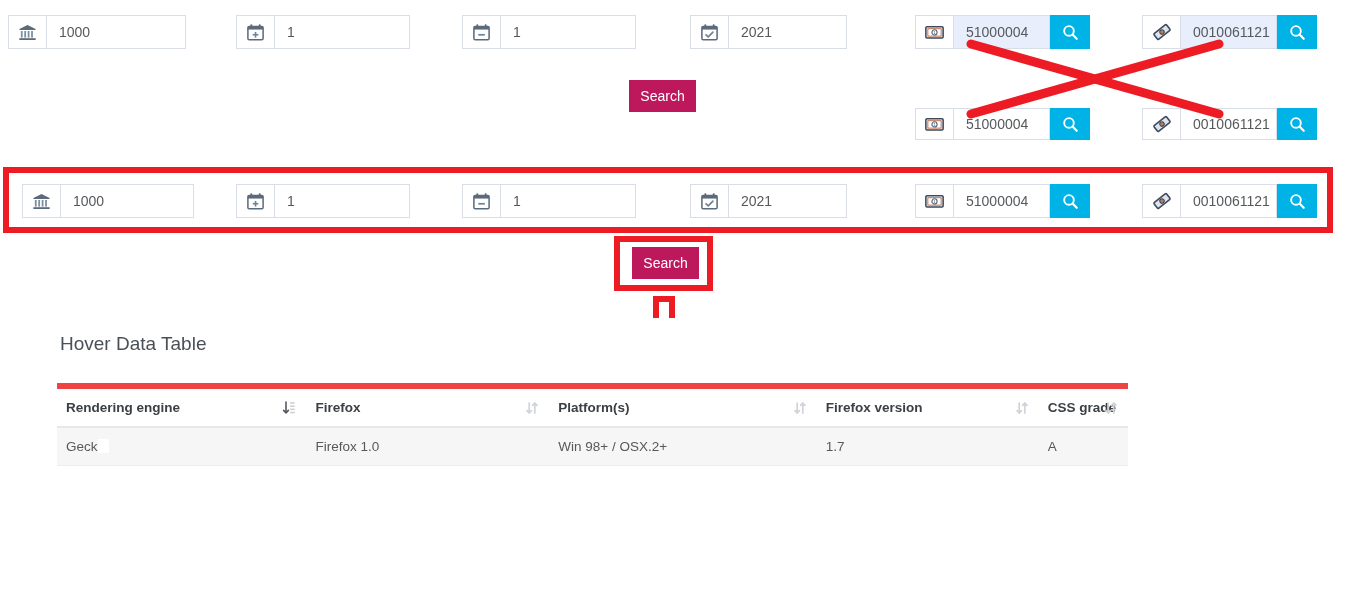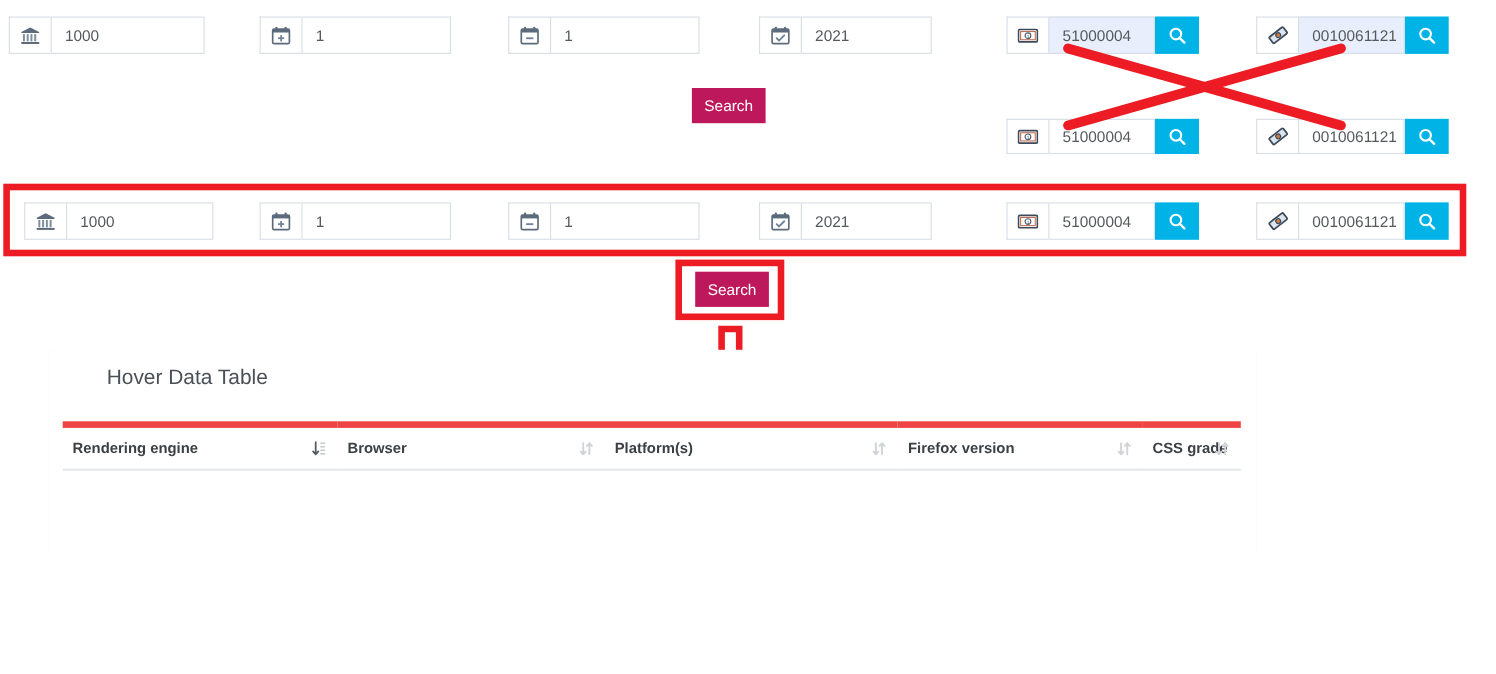--- a/index.html
+++ b/index.html
@@ -123,21 +123,20 @@
     height: 181px;
     background: #e9eef4;
   }
   #card-title {
     position: absolute;
     left: 60px;
     top: 333px;
     font-size: 19px;
     color: #4a5057;
     font-family: "Liberation Sans", sans-serif;
-    margin-left: 37px;
   }
 
   table.dt {
     position: absolute;
     left: 57px;
     top: 383px;
     width: 1071px;
     border-collapse: collapse;
     font-family: "Liberation Sans", sans-serif;
     font-size: 13.5px;
@@ -427,21 +426,21 @@
           <svg width="14" height="16" viewBox="0 0 14 16">
               <path d="M4 2 L4 13 M4 13 L1.6 10.4 M4 13 L6.4 10.4" stroke="#555a5f" stroke-width="1.6" fill="none" stroke-linecap="round"></path>
               <rect x="8.2" y="2.2" width="4.4" height="1.5" fill="#c9ccd0"></rect>
               <rect x="8.2" y="5.4" width="4.4" height="1.5" fill="#c9ccd0"></rect>
               <rect x="8.2" y="8.6" width="4.4" height="1.5" fill="#c9ccd0"></rect>
               <rect x="8.2" y="11.8" width="4.4" height="1.5" fill="#c9ccd0"></rect>
             </svg>
         </span>
       </th>
       <th style="width:228px;">
-        <span>Browser</span>
+        <span>Firefox</span>
         <span class="sorticon">
           <svg width="14" height="16" viewBox="0 0 14 16">
               <path d="M4.2 3 L4.2 13 M4.2 13 L2 10.6 M4.2 13 L6.4 10.6" stroke="#d0d3d7" stroke-width="1.7" fill="none" stroke-linecap="round"></path>
               <path d="M9.8 13 L9.8 3 M9.8 3 L7.6 5.4 M9.8 3 L12 5.4" stroke="#d0d3d7" stroke-width="1.7" fill="none" stroke-linecap="round"></path>
             </svg>
         </span>
       </th>
       <th style="width:252px;">
         <span>Platform(s)</span>
         <span class="sorticon">
@@ -465,14 +464,21 @@
         <span class="sorticon">
           <svg width="14" height="16" viewBox="0 0 14 16">
               <path d="M4.2 3 L4.2 13 M4.2 13 L2 10.6 M4.2 13 L6.4 10.6" stroke="#d0d3d7" stroke-width="1.7" fill="none" stroke-linecap="round"></path>
               <path d="M9.8 13 L9.8 3 M9.8 3 L7.6 5.4 M9.8 3 L12 5.4" stroke="#d0d3d7" stroke-width="1.7" fill="none" stroke-linecap="round"></path>
             </svg>
         </span>
       </th>
     </tr>
   </thead>
   <tbody>
+    <tr class="odd">
+      <td><span>Geck</span><span class="selblock"></span></td>
+      <td>Firefox 1.0</td>
+      <td>Win 98+ / OSX.2+</td>
+      <td>1.7</td>
+      <td>A</td>
+    </tr>
   </tbody>
 </table>
 
 </body></html>

